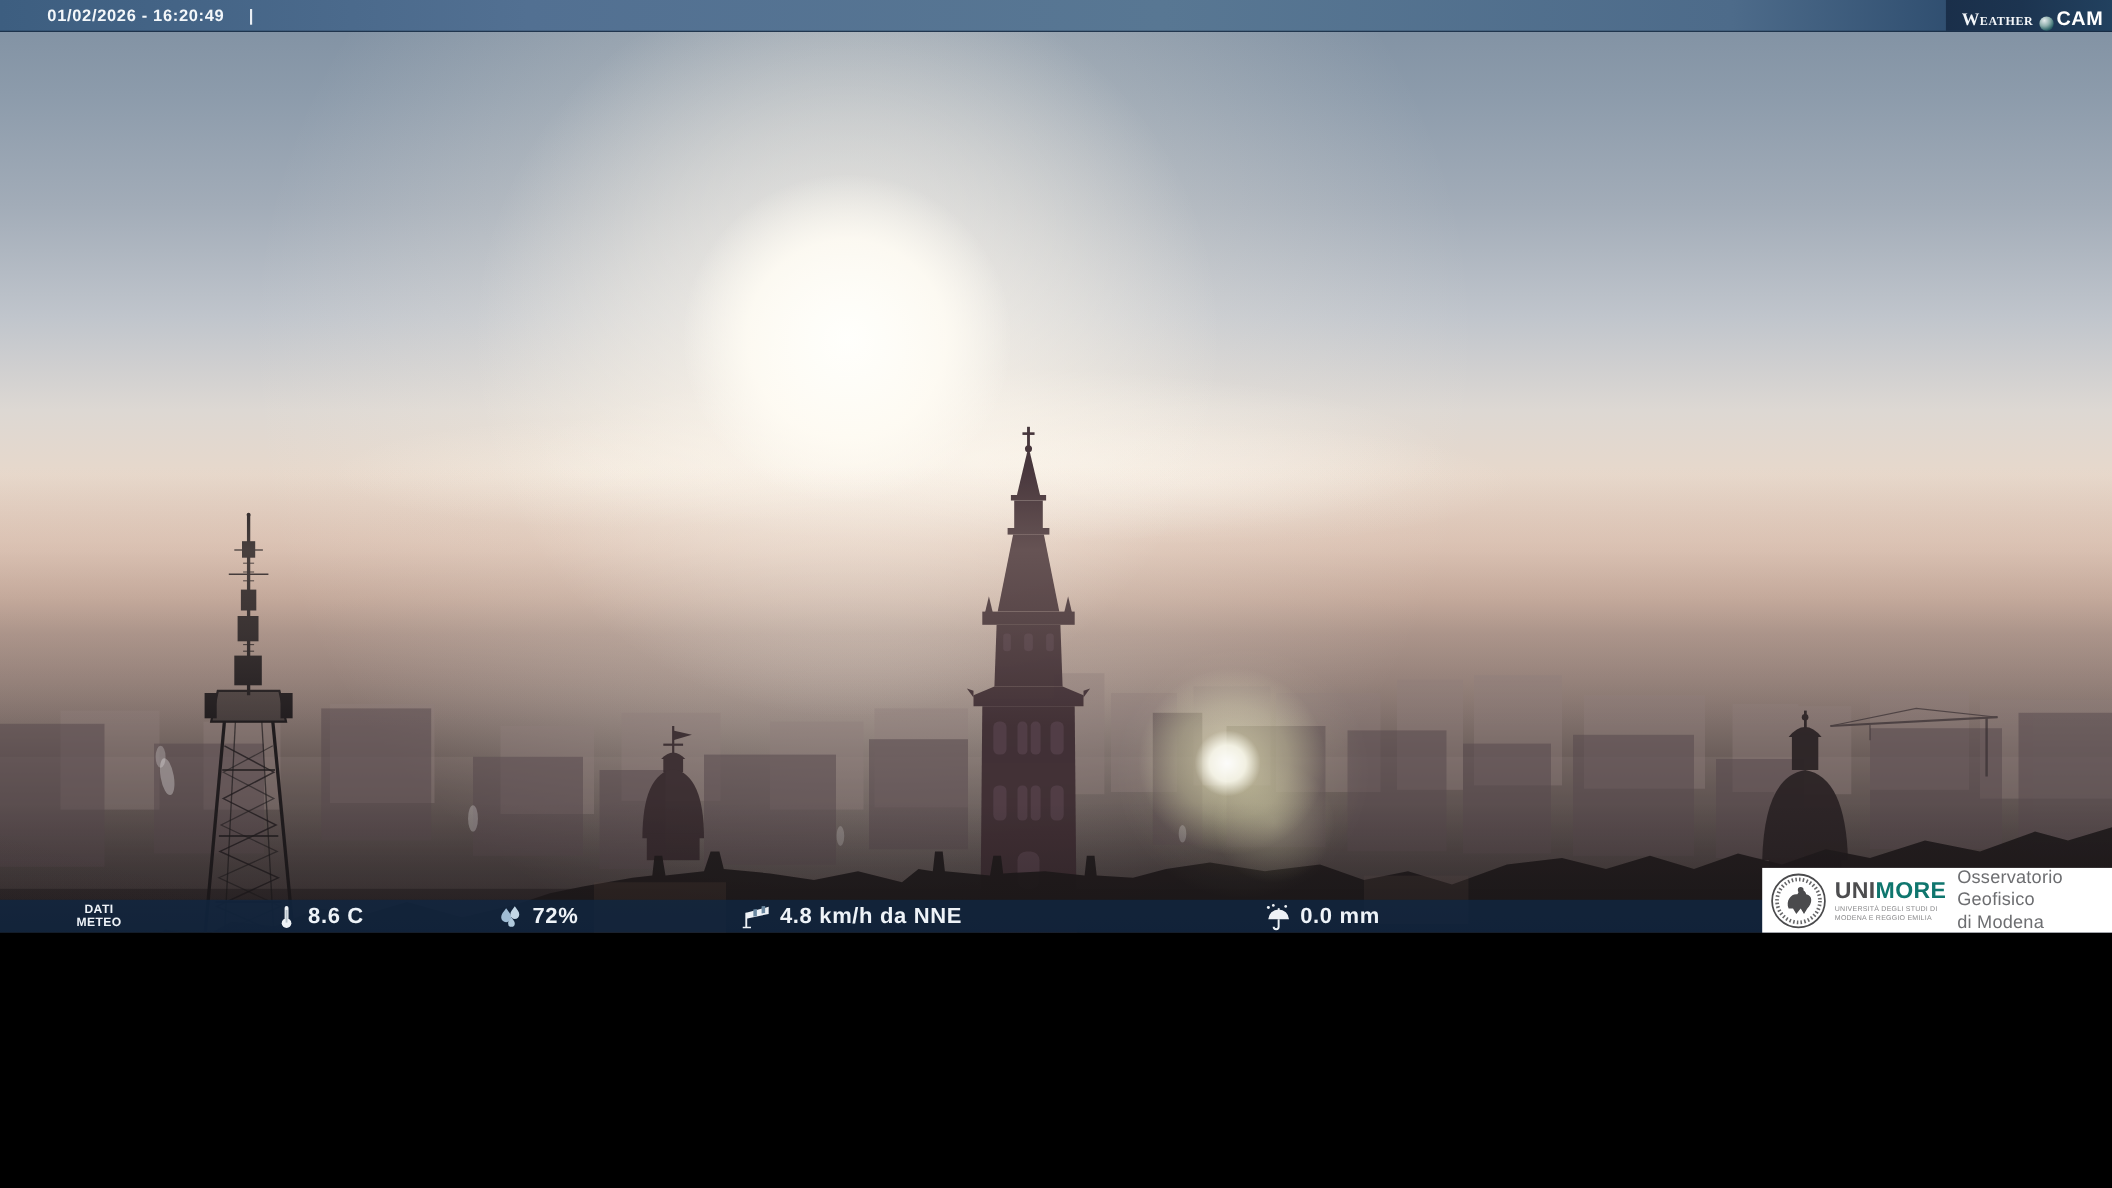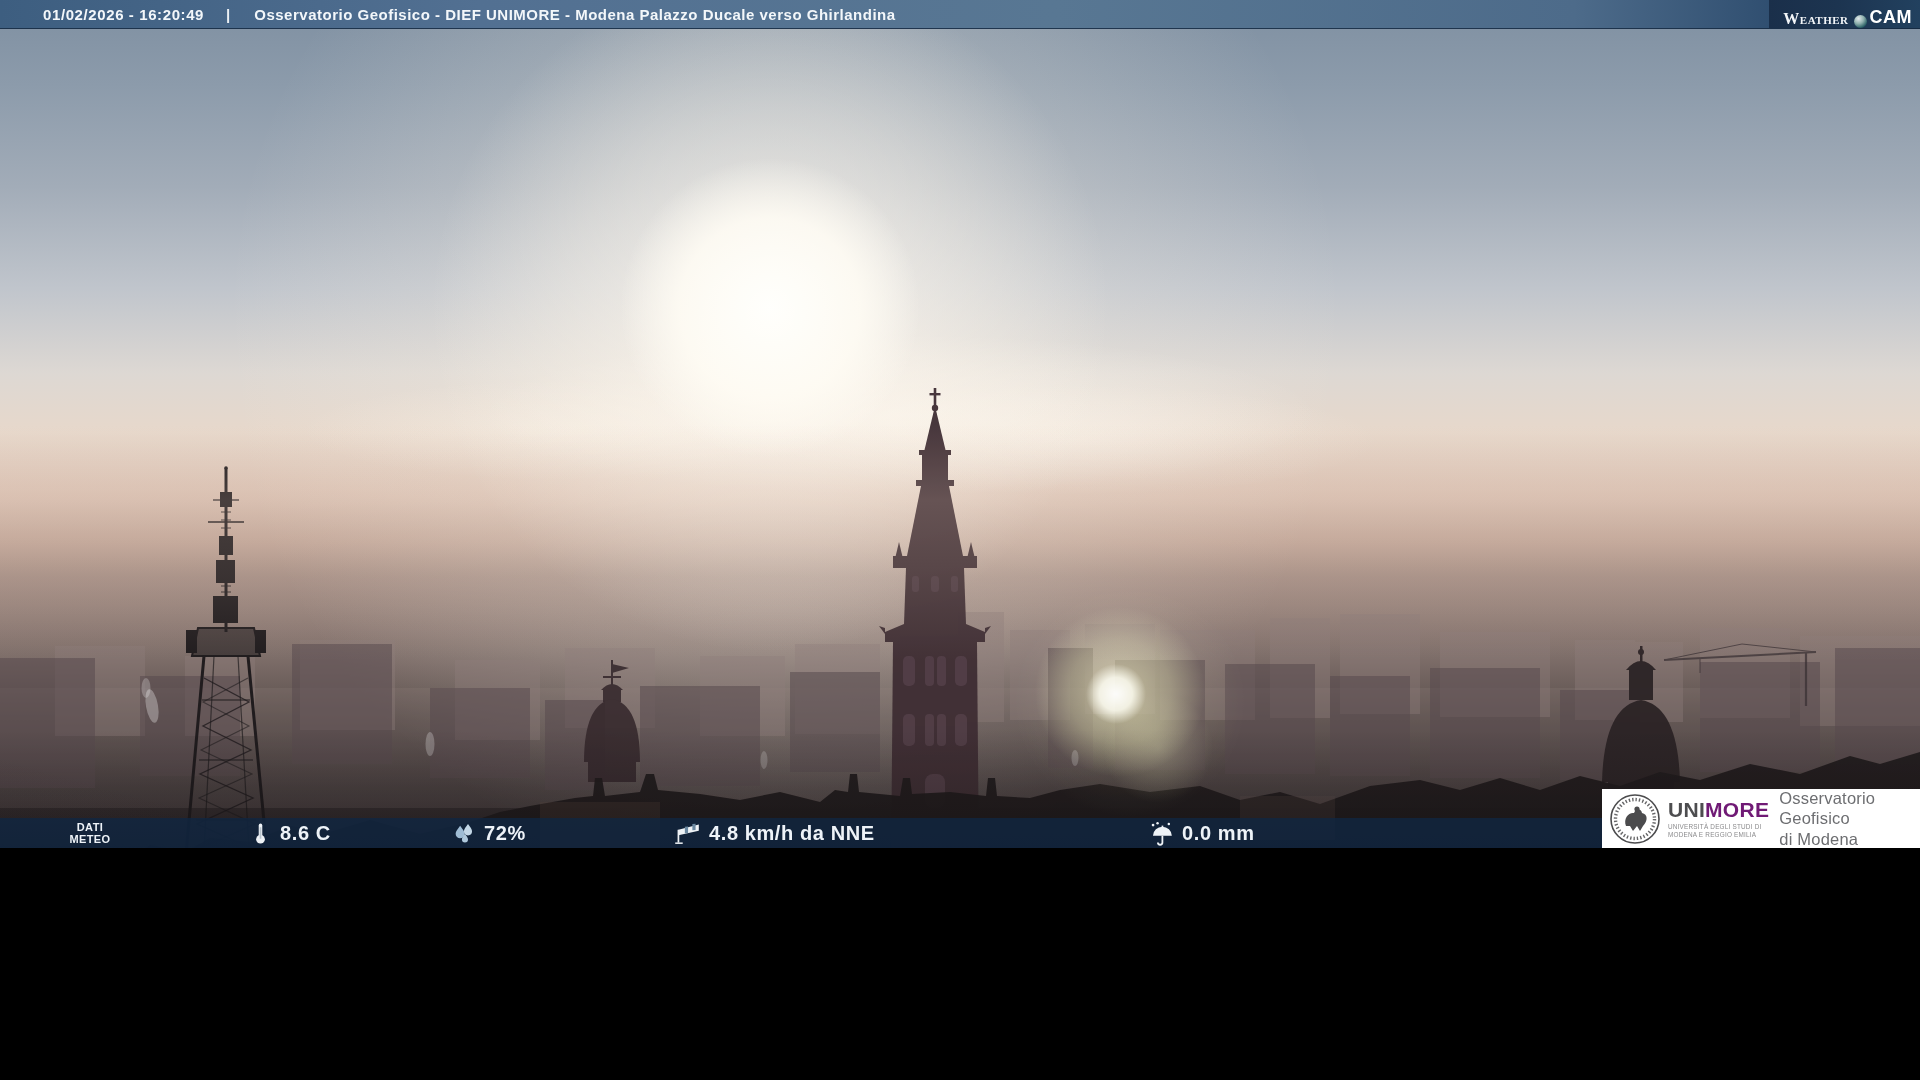--- a/index.html
+++ b/index.html
@@ -58,21 +58,21 @@
   .bb-temp{left:248px;margin-top:35px;} .bb-hum{left:450px;} .bb-wind{left:672px;} .bb-rain{left:1148px;}
   .bb-val{font-size:20px;font-weight:bold;letter-spacing:.6px;white-space:nowrap;}
   .bb-item svg{display:block;}
 
   
   .uni-box{position:absolute;right:0;bottom:0;width:318px;height:59px;background:#ffffff;
     display:flex;align-items:center;}
   .seal{margin-left:7px;flex:0 0 auto;}
   .uni-logo{margin-left:7px;display:flex;flex-direction:column;line-height:1;}
   .uni-word{font-size:21px;font-weight:bold;letter-spacing:.3px;}
-  .uni-word .uni{color:#4d4d4f;} .uni-word .more{color:#701a75;}
+  .uni-word .uni{color:#4d4d4f;} .uni-word .more{color:#0f766e;}
   .uni-sub{margin-top:3px;font-size:6.4px;color:#8a8a8c;letter-spacing:.2px;line-height:1.25;}
   .obs{margin-left:10px;font-size:16.5px;color:#6d6e71;line-height:1.22;letter-spacing:.2px;}
 </style>
 </head>
 <body>
 
 <div class="stage">
 
   <div class="sky"></div>
   <div class="sunglow"></div>
@@ -245,21 +245,20 @@
          L1200 990 L1400 1030 L1600 1000 L1920 1040 L1920 1080 Z"></path>
   </svg>
 
   <div class="flare"></div>
   <div class="haze"></div>
   <div class="vignette"></div>
 
   <div class="topbar">
     <span class="dt">01/02/2026 - 16:20:49</span>
     <span class="sep">|</span>
-    <span class="title">Osservatorio Geofisico - DIEF UNIMORE - Modena Palazzo Ducale verso Ghirlandina</span>
   </div>
   <div class="wcam">
     <span class="w">Weather</span>
     <span class="dot"></span>
     <span class="c">CAM</span>
   </div>
 
   <div class="bottombar">
     <div class="bb-item bb-label">
       <span>DATI</span>

